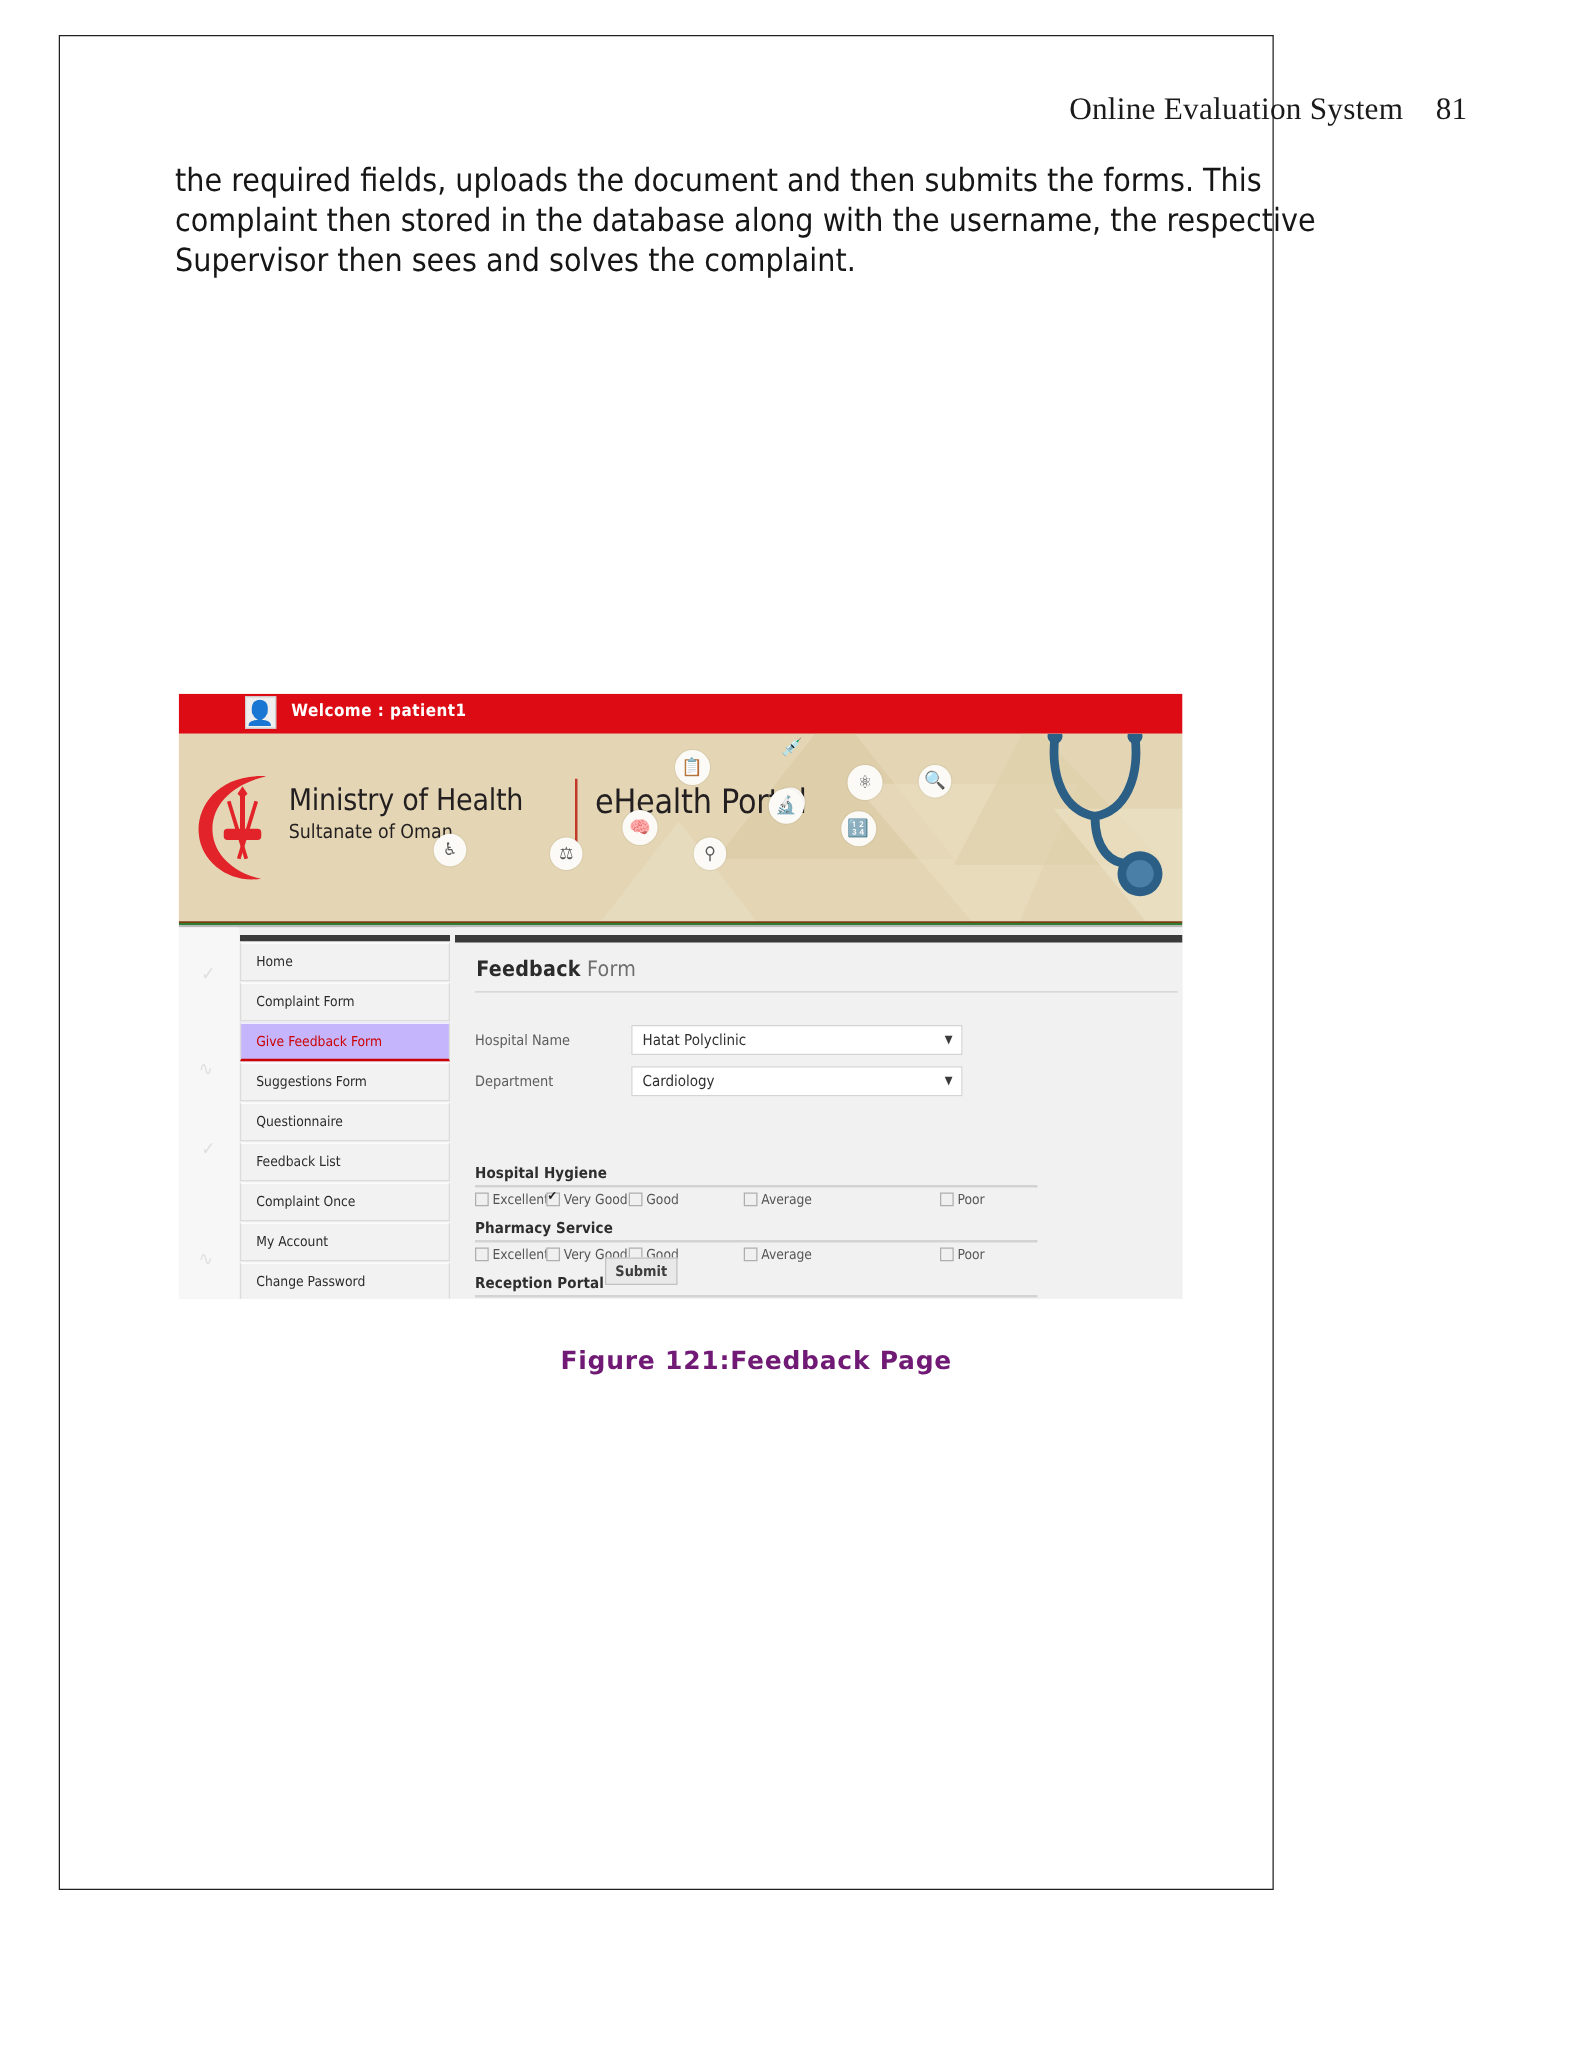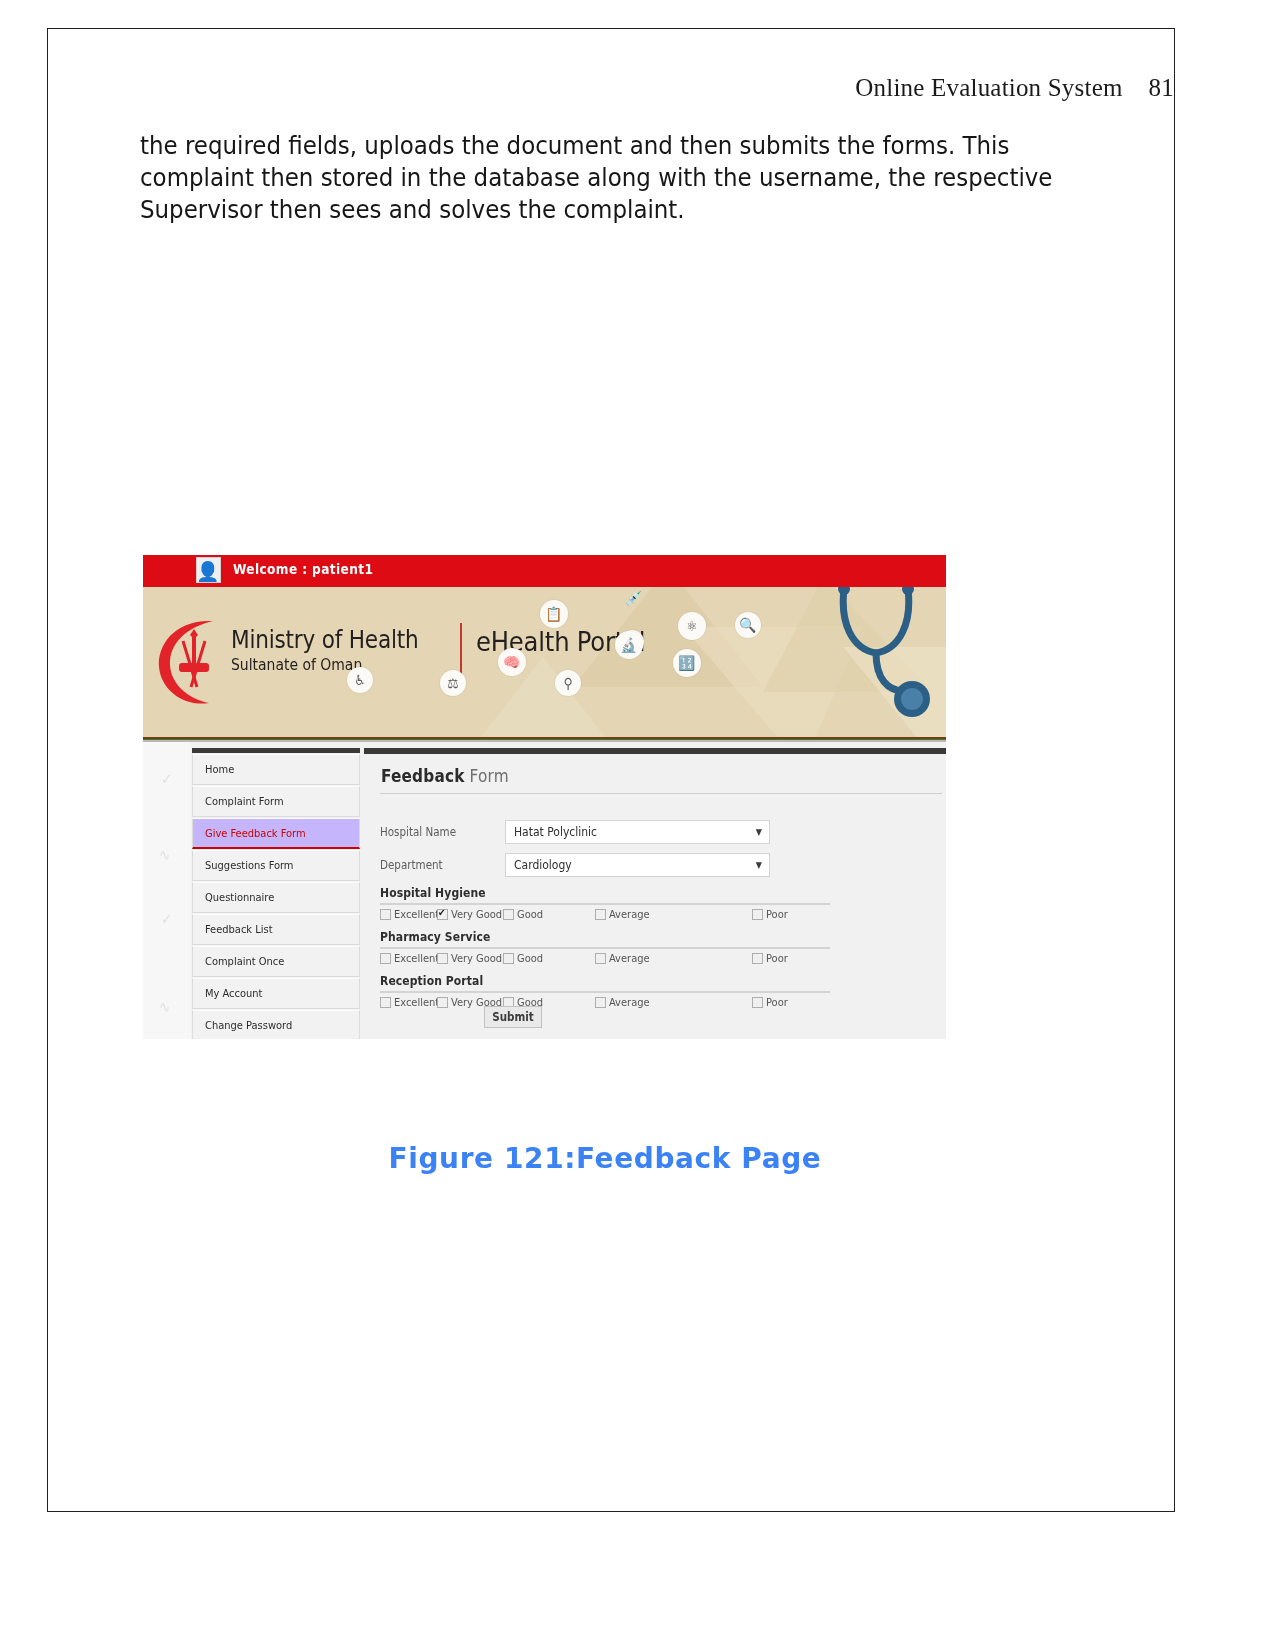--- a/index.html
+++ b/index.html
@@ -13,21 +13,21 @@
     font-family: "Liberation Sans", sans-serif;
     position: relative;
     overflow: hidden;
   }
 
   
   .page-frame {
     position: absolute;
     left: 47px;
     top: 28px;
-    width: 1128px;
+    width: 972px;
     height: 1484px;
     border: 1px solid #231f20;
     box-sizing: border-box;
     background: #fff;
   }
 
   
   .running-head {
     position: absolute;
     left: 0;
@@ -323,21 +323,21 @@
     padding-left: 8px;
   }
   .f-select .caret {
     position: absolute;
     right: 7px; top: 50%;
     transform: translateY(-50%);
     font-size: 9px;
     color: #3a3a3a;
   }
 
-  .rate-group { position: absolute; left: 16px; width: 562px; }
+  .rate-group { position: absolute; left: 16px; width: 562px; margin-top: 45px; }
   .rate-title {
     font-size: 12px;
     font-weight: bold;
     color: #2e2e2e;
     letter-spacing: 0.1px;
     margin-bottom: 3px;
   }
   .rate-rule {
     height: 2px;
     background: #d3d3d3;
@@ -388,27 +388,27 @@
     color: #3d3d3d;
     display: flex;
     align-items: center;
     justify-content: center;
   }
 
   
   .fig-caption {
     position: absolute;
     left: 92px;
-    top: 1113px;
+    top: 1047px;
     width: 930px;
     text-align: center;
     font-family: "DejaVu Sans", sans-serif;
-    font-size: 28px;
+    font-size: 20px;
     font-weight: bold;
-    color: #3b82f6;
+    color: #701a75;
     letter-spacing: 0.6px;
   }
 </style>
 </head>
 <body>
 
 <div class="page-frame">
 
   <div class="running-head">
     <span class="rh-title">Online Evaluation System</span><span class="rh-page">81</span>

